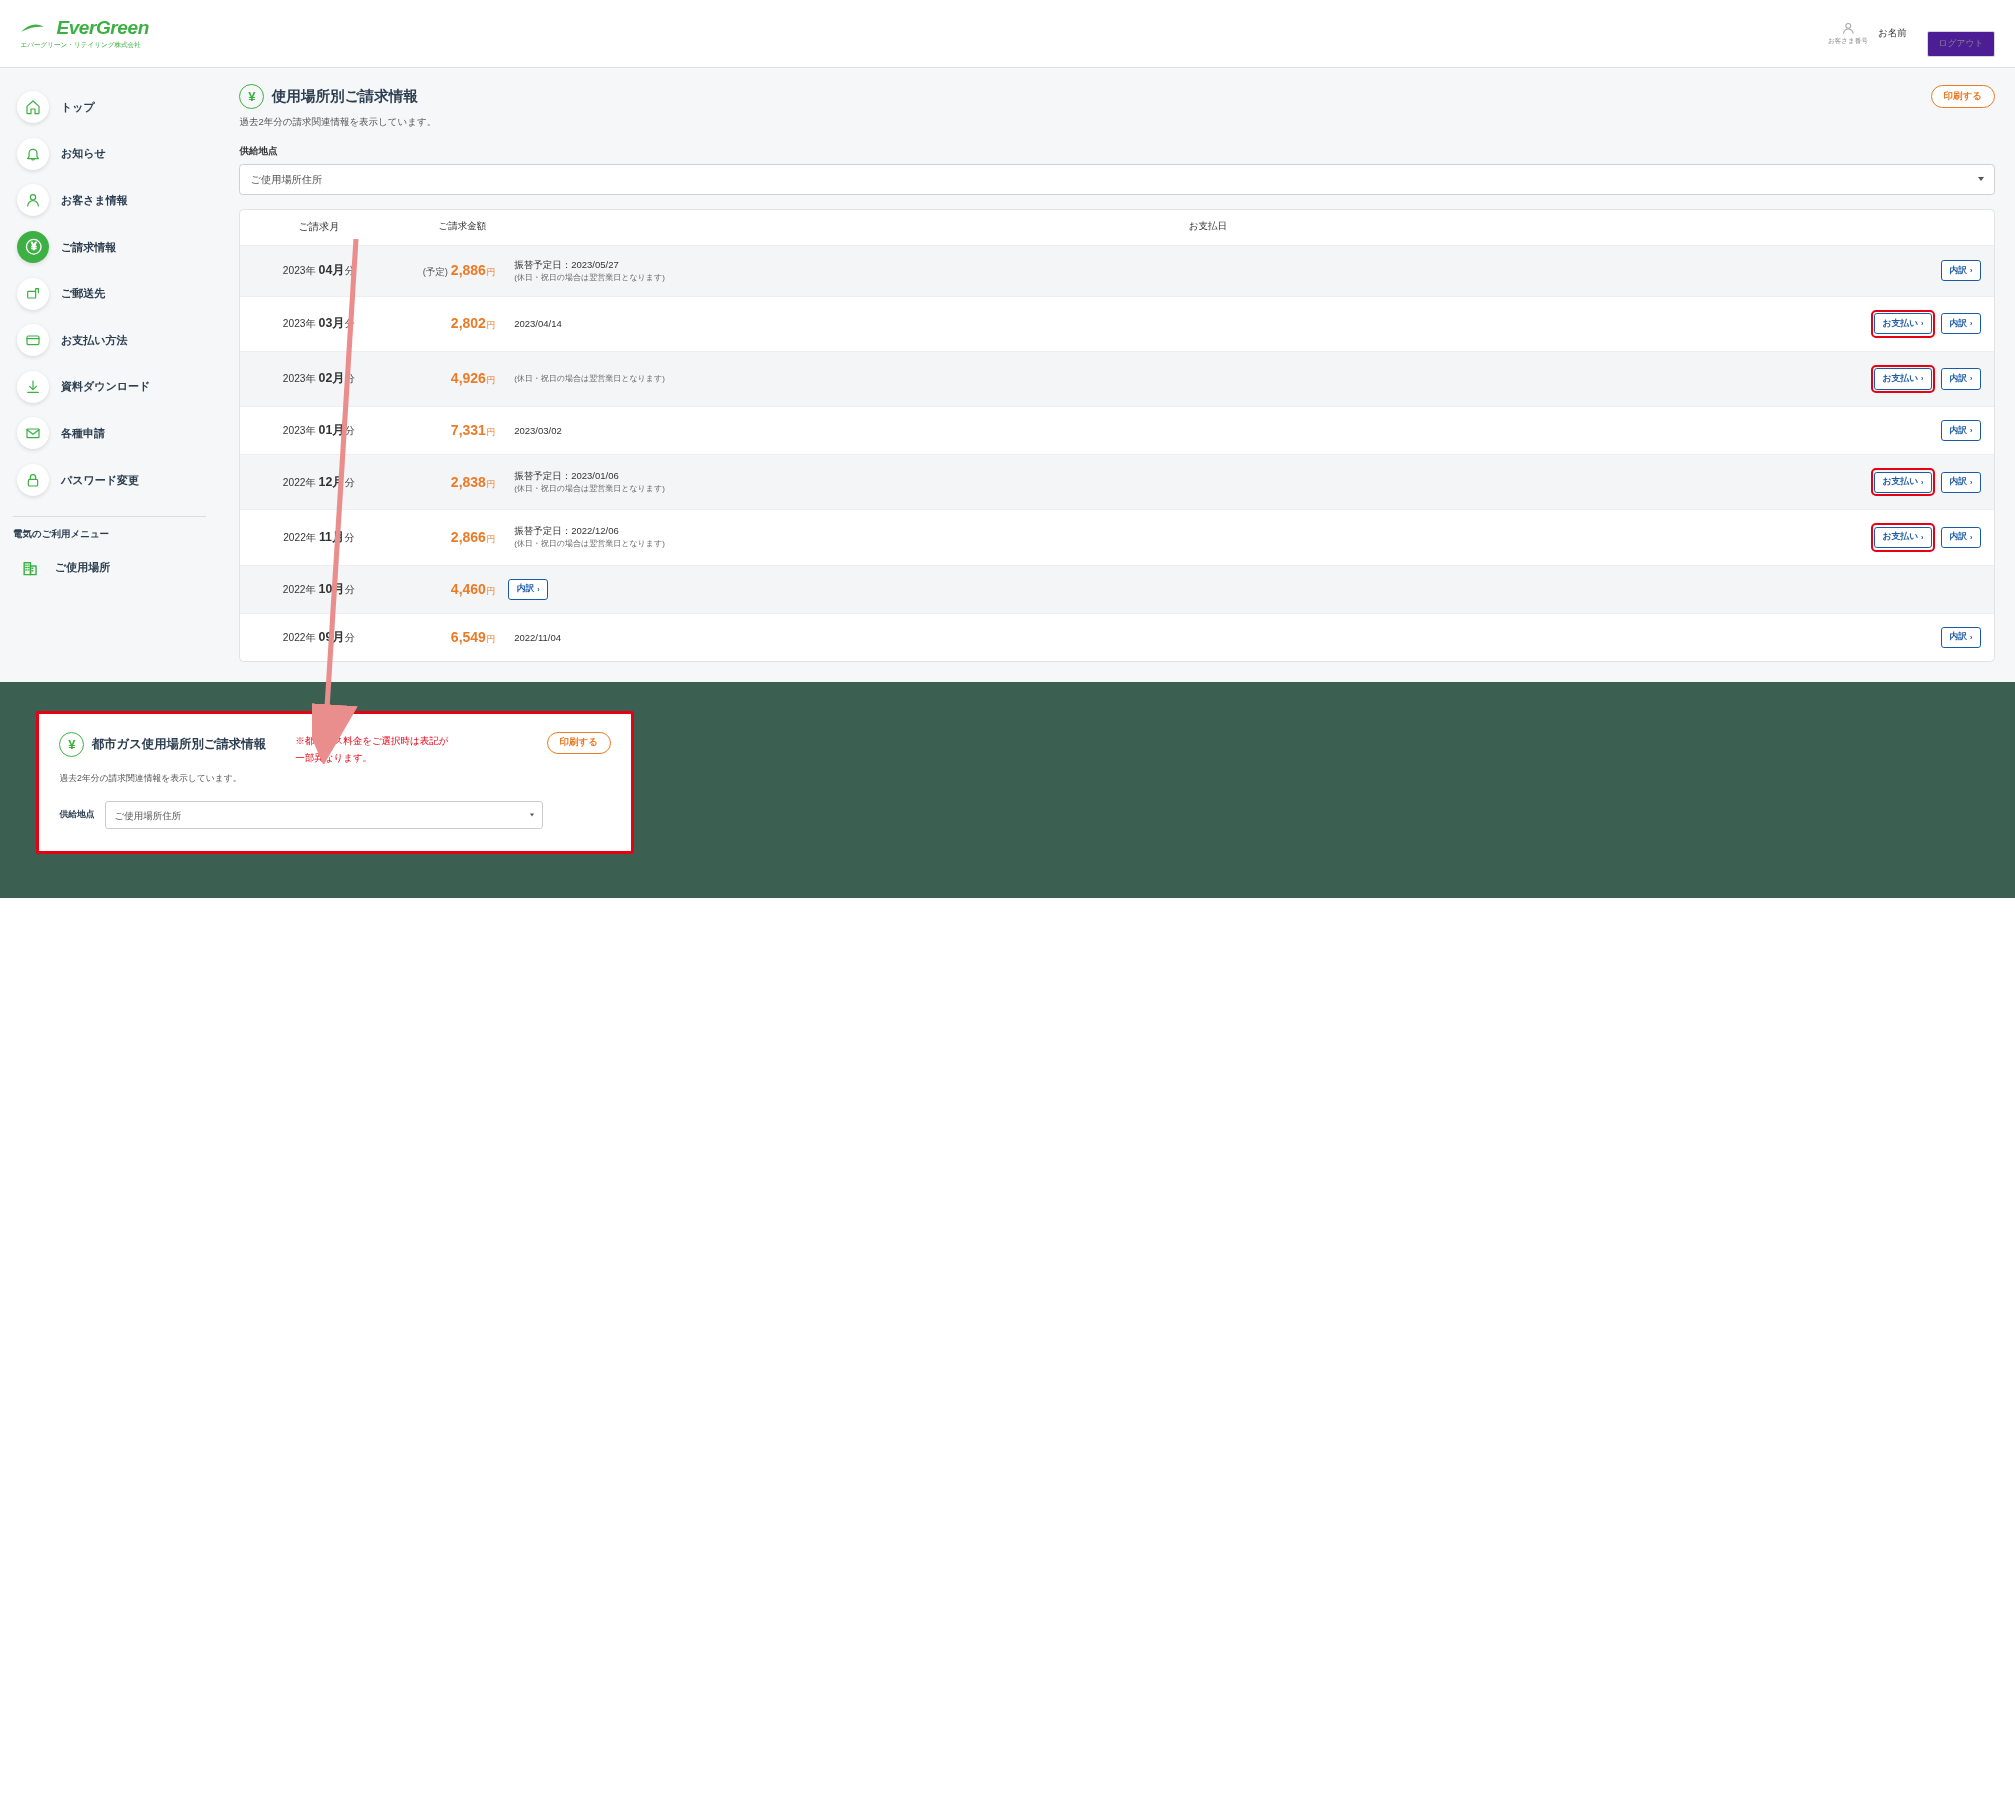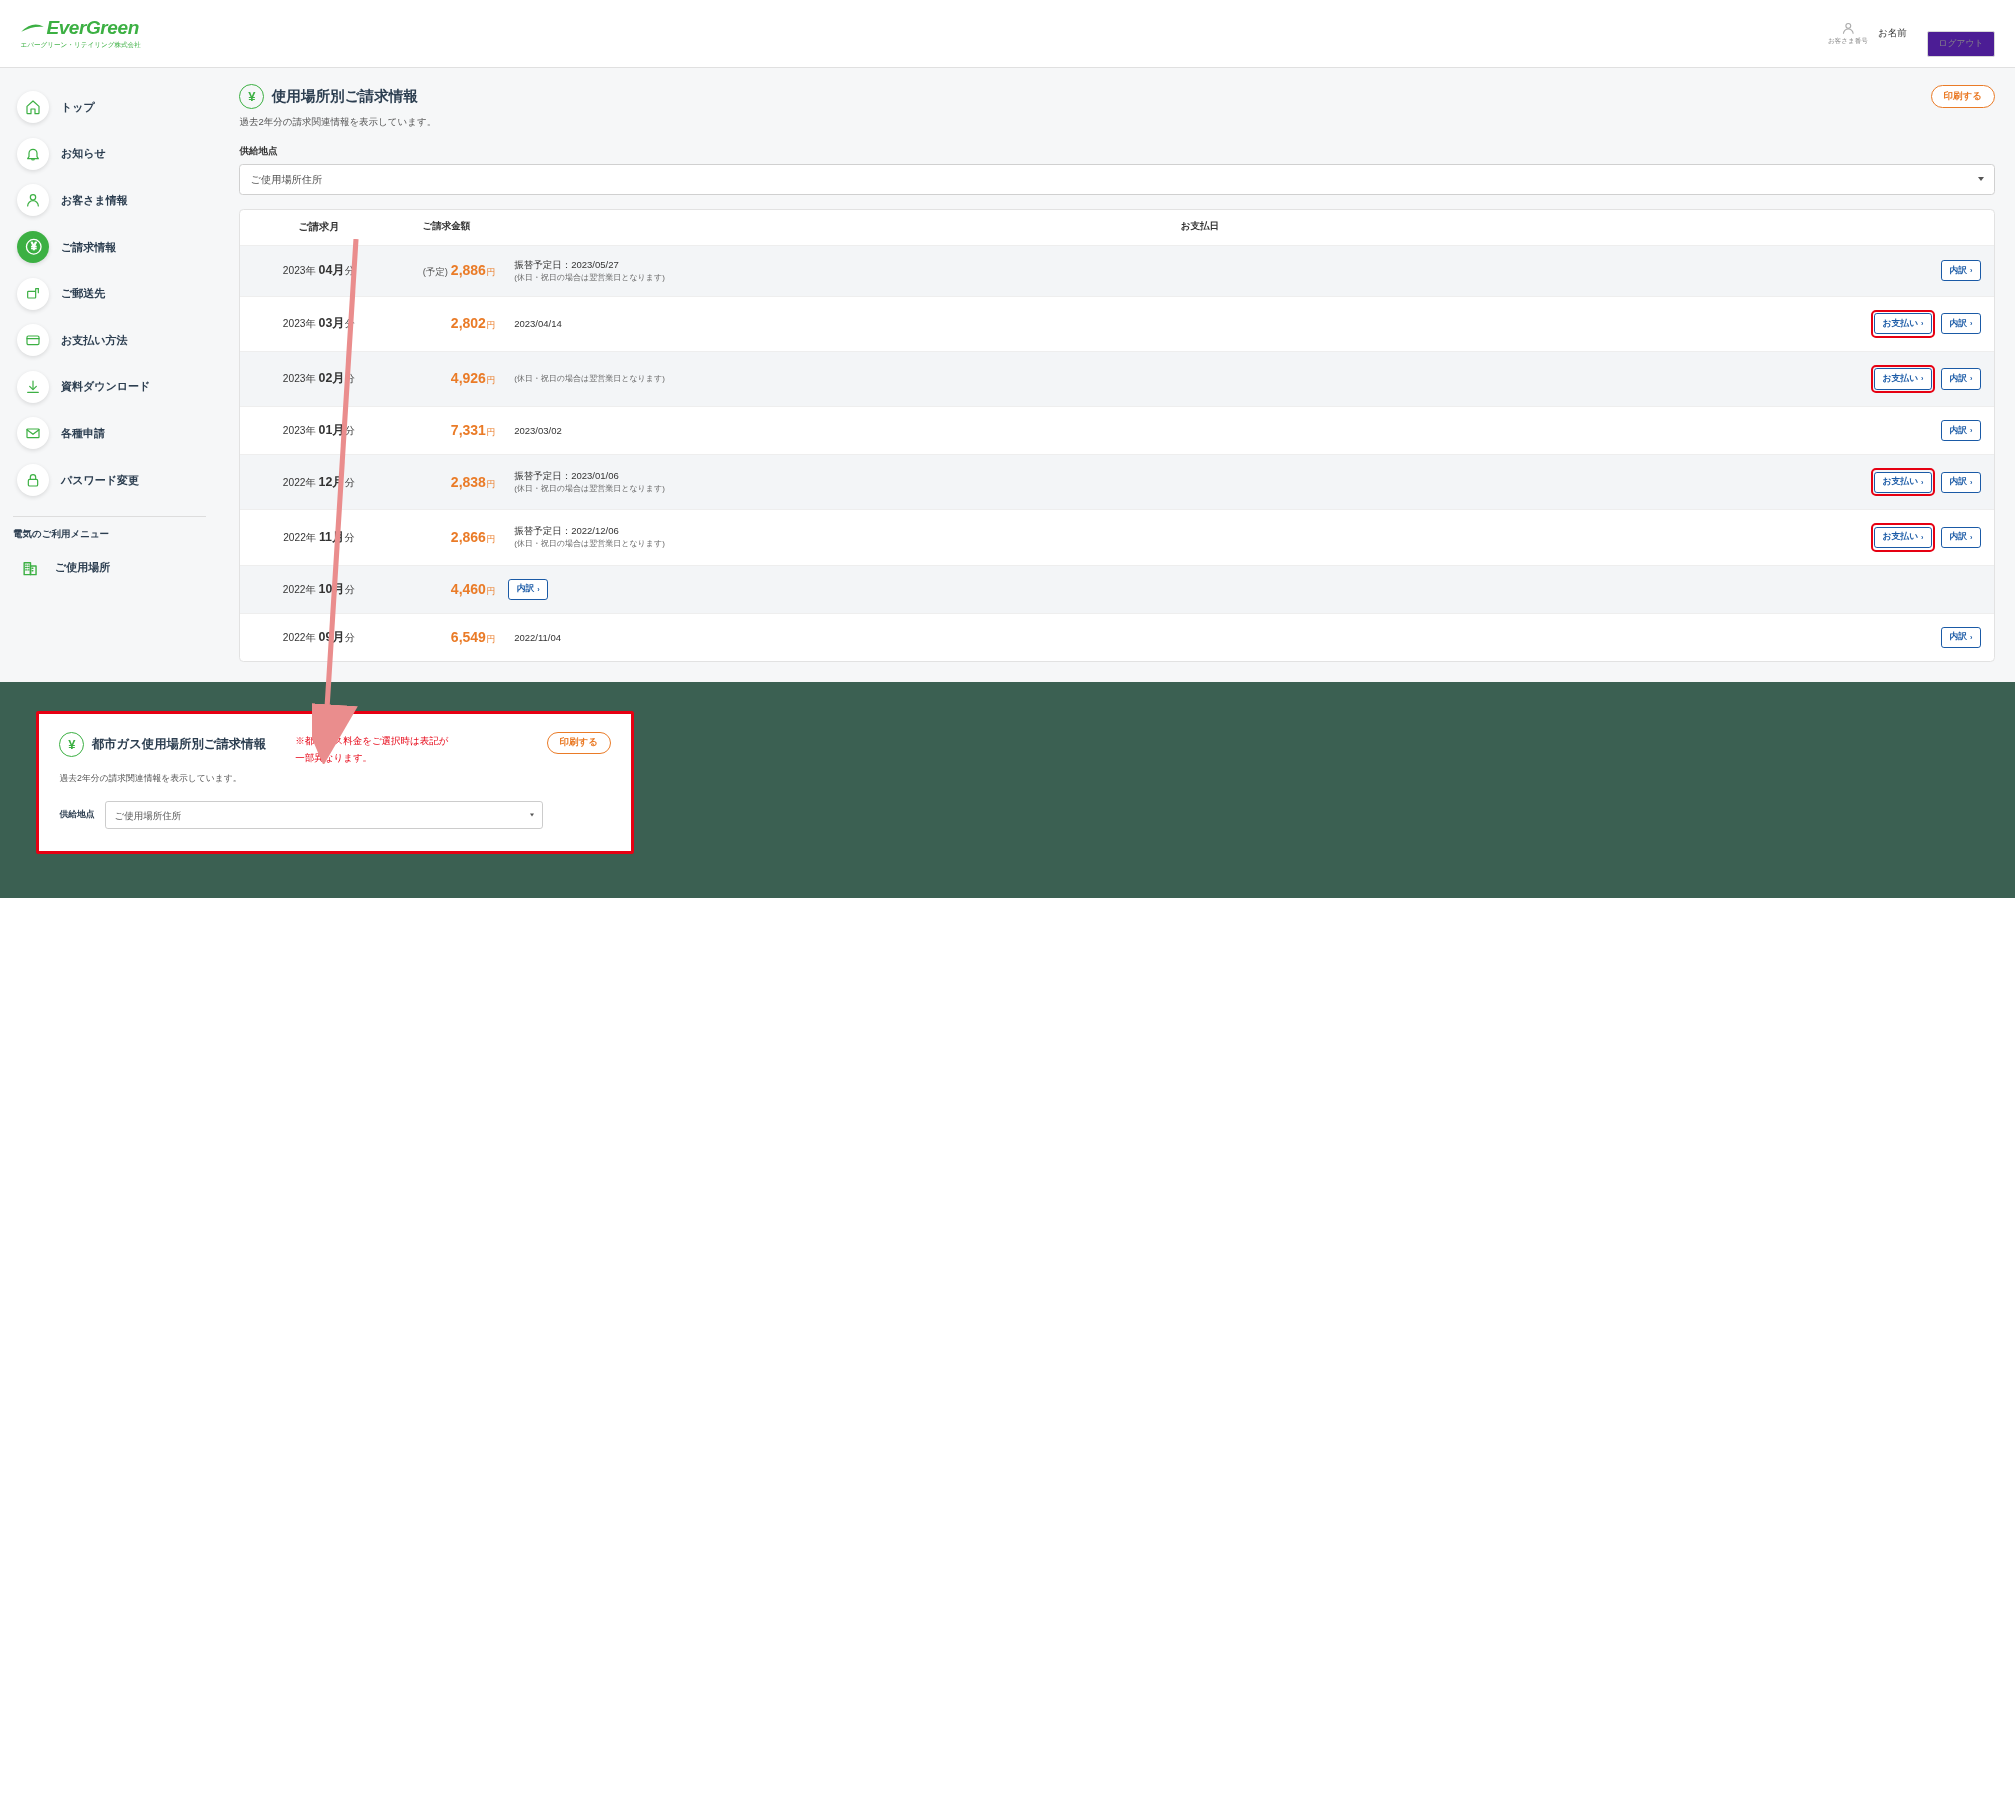--- a/index.html
+++ b/index.html
@@ -1,21 +1,21 @@
 <!DOCTYPE html>
 <html style="font-size:11.7px"><head>
 <meta charset="utf-8">
 <style>
 * { margin: 0; padding: 0; box-sizing: border-box; }
 body { font-family: "Hiragino Kaku Gothic ProN", "メイリオ", Meiryo, sans-serif; background: #fff; color: #2c3e50; }
 
 
 .header { display: flex; align-items: center; justify-content: space-between; padding: 10.2px 20.4px; border-bottom: 0.7px solid #e0e0e0; background: #fff; }
 .logo-wrap { display: flex; flex-direction: column; }
-.logo-main { font-size: 19px; font-weight: 700; font-style: italic; color: #3cb043; letter-spacing: -0.4px; display: flex; align-items: center; gap: 1px; }
+.logo-main { font-size: 19px; font-weight: 700; font-style: italic; color: #3cb043; letter-spacing: -0.4px; display: flex; align-items: center; gap: 11px; }
 .logo-swoosh { width: 25px; height: 10.2px; }
 .logo-sub { font-size: 6.6px; color: #3cb043; margin-top: 1.5px; }
 .header-right { display: flex; align-items: center; gap: 20.4px; }
 .user-block { display: flex; align-items: center; gap: 10.2px; }
 .user-icon-wrap { display: flex; flex-direction: column; align-items: center; }
 .user-icon { width: 14.6px; height: 14.6px; }
 .user-icon-label { font-size: 6.6px; color: #888; margin-top: 1.5px; }
 .user-name { font-size: 9.5px; color: #333; }
 .logout-btn { background: #4c1d95; border: 0.7px solid #d8d8d8; border-radius: 2px; padding: 5.8px 10.2px; font-size: 8.8px; color: #888; cursor: pointer; margin-top: 21px; }
 
@@ -41,21 +41,21 @@
 .page-title { font-size: 14.6px; font-weight: 700; color: #2c3e50; }
 .print-btn { border: 1.1px solid #ea7b27; color: #ea7b27; background: #fff; border-radius: 11.7px; padding: 3.6px 11.7px; font-size: 9.5px; font-weight: 700; cursor: pointer; }
 .page-desc { font-size: 9.5px; color: #555; margin-bottom: 16px; }
 .supply-label { font-size: 9.5px; font-weight: 700; color: #333; margin-bottom: 5.8px; }
 .supply-select { width: 100%; padding: 8.8px 10.2px; font-size: 10.2px; color: #555; border: 0.7px solid #d0d0d0; border-radius: 3.6px; background: #fff; appearance: none; position: relative; }
 .supply-select-wrap { position: relative; margin-bottom: 14.6px; }
 .supply-select-wrap::after { content: ''; position: absolute; right: 10.2px; top: 50%; width: 0; height: 0; border-left: 3.6px solid transparent; border-right: 3.6px solid transparent; border-top: 4.4px solid #555; transform: translateY(-50%); pointer-events: none; }
 
 
 .bill-card { background: #fff; border: 0.7px solid #e2e2e2; border-radius: 4.4px; overflow: hidden; }
-.bill-head { display: flex; padding: 10.2px 13px; font-size: 9.5px; font-weight: 700; color: #333; }
+.bill-head { display: flex; padding: 10.2px 13px; font-size: 9.5px; font-weight: 400; color: #333; gap: 16px; }
 .bill-row { display: flex; align-items: center; padding: 13px 13px; border-top: 0.7px solid #eee; }
 .bill-row.alt { background: #f3f5f7; }
 .col-month { width: 131px; font-size: 10.2px; color: #333; text-align: center; }
 .col-month .mnum { font-size: 12.4px; font-weight: 700; }
 .col-amount { width: 124px; text-align: right; padding-right: 13px; }
 .col-amount .pending { font-size: 9.5px; color: #555; margin-right: 2.9px; }
 .col-amount .amt { font-size: 14px; font-weight: 700; color: #ea7b27; }
 .col-amount .yen { font-size: 8.8px; color: #ea7b27; margin-left: 0.7px; }
 .col-date { flex: 1; font-size: 9.5px; color: #333; padding-left: 5.8px; }
 .col-date .sub { font-size: 8px; color: #666; }

